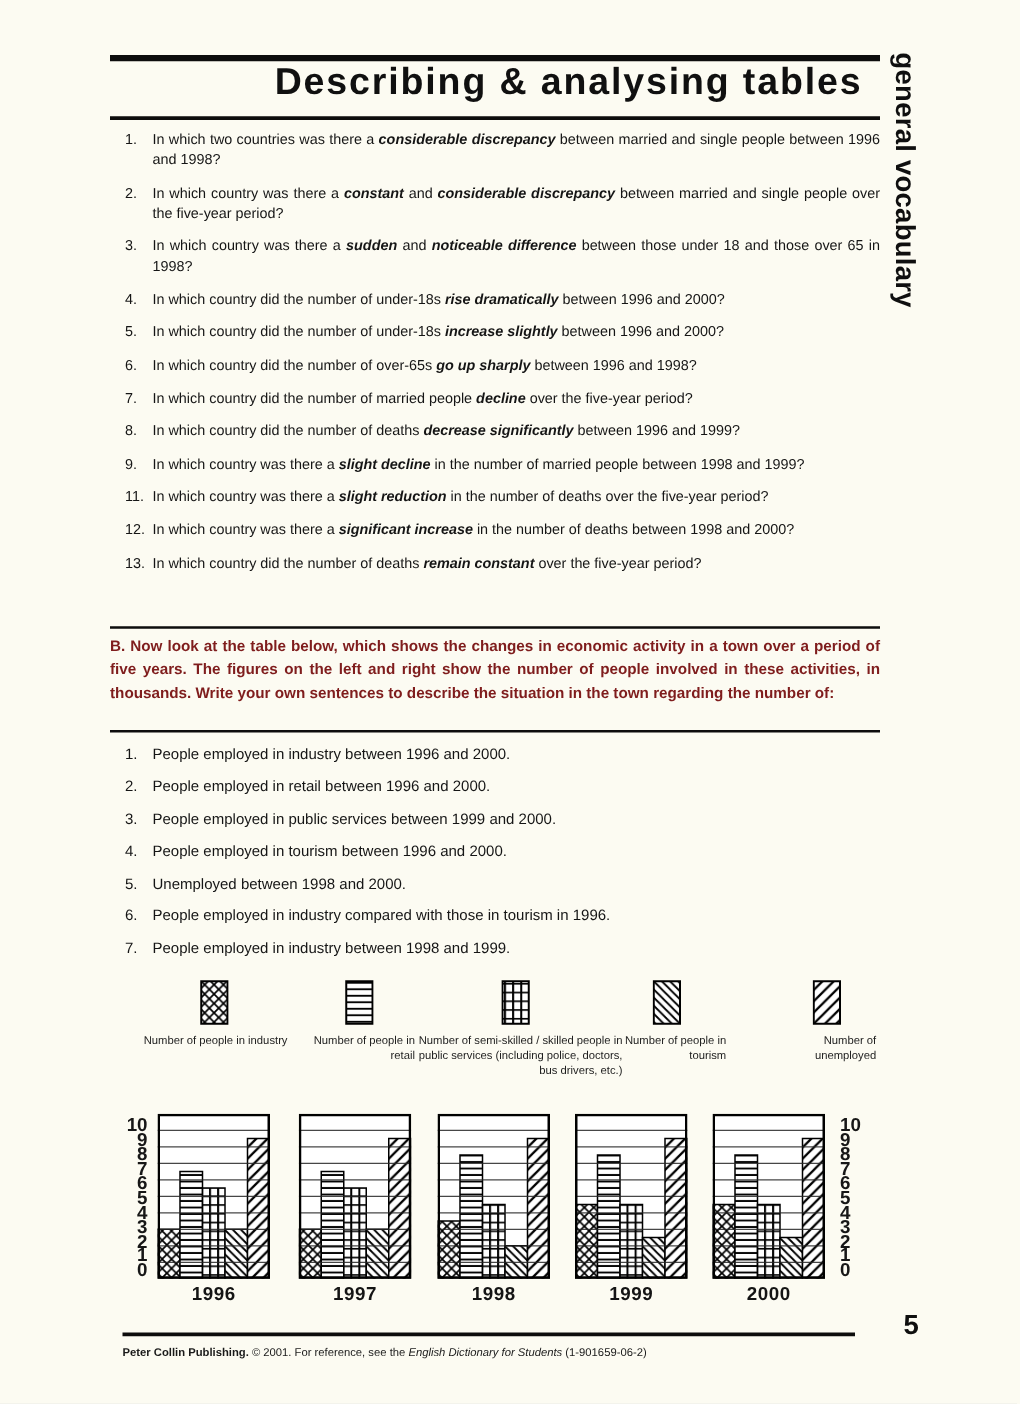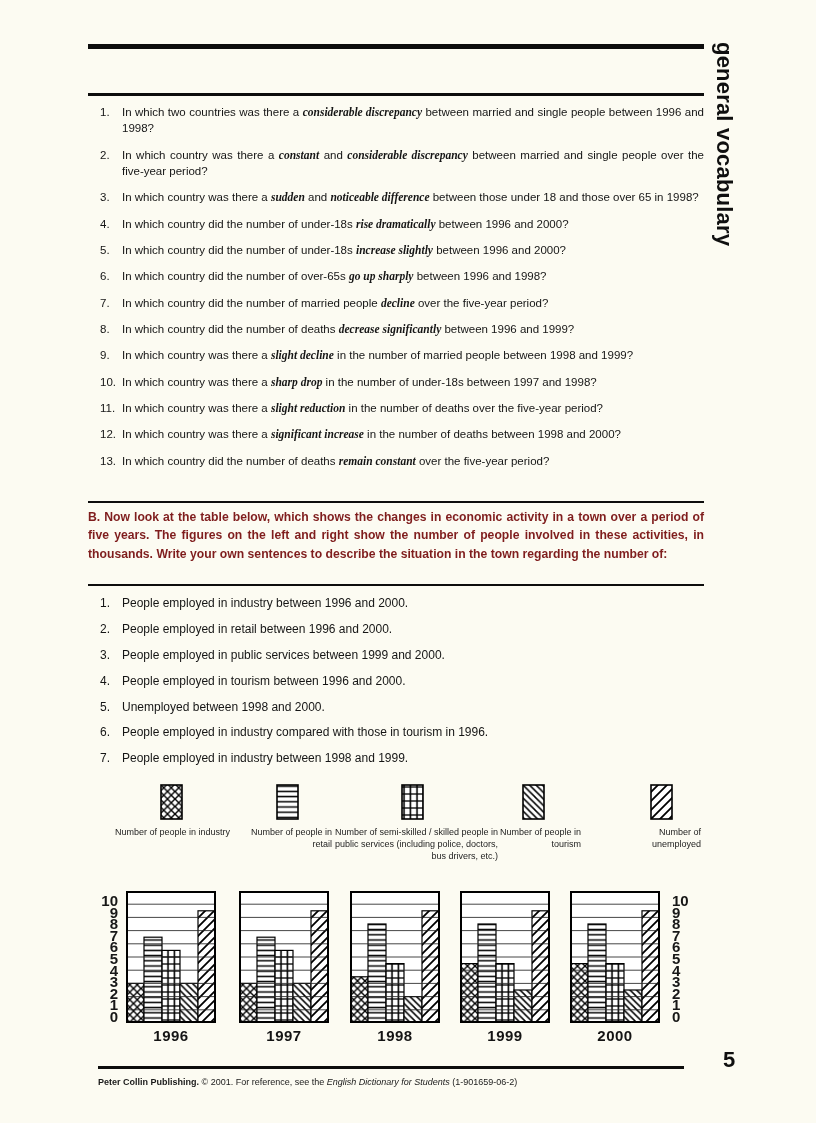--- a/index.html
+++ b/index.html
@@ -23,21 +23,21 @@
     writing-mode:vertical-rl;font-size:22px;font-weight:bold;
     letter-spacing:0.2px;white-space:nowrap;color:#0f0f0f;
   }
   .qlist,.tlist{position:absolute;left:100px;width:604px;margin:0;padding:0;list-style:none;}
   .qlist{top:104px;font-size:11.5px;line-height:1.42;}
   .tlist{top:595px;font-size:12px;line-height:1.45;}
   .qlist li,.tlist li{display:flex;margin-bottom:10px;text-align:justify;}
   .tlist li{margin-bottom:8.5px;text-align:left;}
   .num{flex:0 0 22px;}
   .itext{flex:1;}
-  .em{font-weight:bold;font-style:italic;font-family:Liberation Serif, serif;}
+  .em{font-weight:bold;font-style:italic;}
   .b-intro{
     position:absolute;left:88px;top:508px;width:616px;margin:0;
     font-weight:bold;font-size:12.2px;line-height:1.5;text-align:justify;color:#7f1d1d;
   }
   .legend{position:absolute;left:88px;top:784px;width:640px;height:96px;}
   .legend-item{position:absolute;top:0;text-align:right;font-size:9px;line-height:1.35;color:#1d1d1d;}
   .legend-swatch{display:block;margin:0 auto 6px auto;}
   .charts{position:absolute;left:88px;top:891px;width:660px;height:165px;}
   .axis-col{position:absolute;top:0;height:132px;font-size:15px;font-weight:bold;color:#171717;}
   .axis-col span{position:absolute;display:block;width:100%;}
@@ -77,20 +77,21 @@
       </pattern>
       <pattern id="pat-diag-up" width="9" height="9" patternUnits="userSpaceOnUse">
         <path d="M0,9 L9,0 M-2.25,2.25 L2.25,-2.25 M6.75,11.25 L11.25,6.75" stroke="#000" stroke-width="1.8" fill="none"></path>
       </pattern>
     </defs>
   </svg>
 
   <div class="sidebar-label">general vocabulary</div>
 
   <div class="rule rule-top"></div>
+  <h1 class="title">Describing &amp; analysing tables</h1>
   <div class="rule rule-under-title"></div>
 
   <ol class="qlist" id="qlist">
       <li>
         <span class="num">1.</span>
         <span class="itext"><span>In which two countries was there a </span><span class="em">considerable discrepancy</span><span> between married and single people between 1996 and 1998?</span></span>
       </li>
       <li>
         <span class="num">2.</span>
         <span class="itext"><span>In which country was there a </span><span class="em">constant</span><span> and </span><span class="em">considerable discrepancy</span><span> between married and single people over the five-year period?</span></span>
@@ -115,24 +116,20 @@
         <span class="num">7.</span>
         <span class="itext"><span>In which country did the number of married people </span><span class="em">decline</span><span> over the five-year period?</span></span>
       </li>
       <li>
         <span class="num">8.</span>
         <span class="itext"><span>In which country did the number of deaths </span><span class="em">decrease significantly</span><span> between 1996 and 1999?</span></span>
       </li>
       <li>
         <span class="num">9.</span>
         <span class="itext"><span>In which country was there a </span><span class="em">slight decline</span><span> in the number of married people between 1998 and 1999?</span></span>
-      </li>
-      <li>
-        <span class="num">10.</span>
-        <span class="itext"><span>In which country was there a </span><span class="em">sharp drop</span><span> in the number of under-18s between 1997 and 1998?</span></span>
       </li>
       <li>
         <span class="num">11.</span>
         <span class="itext"><span>In which country was there a </span><span class="em">slight reduction</span><span> in the number of deaths over the five-year period?</span></span>
       </li>
       <li>
         <span class="num">12.</span>
         <span class="itext"><span>In which country was there a </span><span class="em">significant increase</span><span> in the number of deaths between 1998 and 2000?</span></span>
       </li>
       <li>

